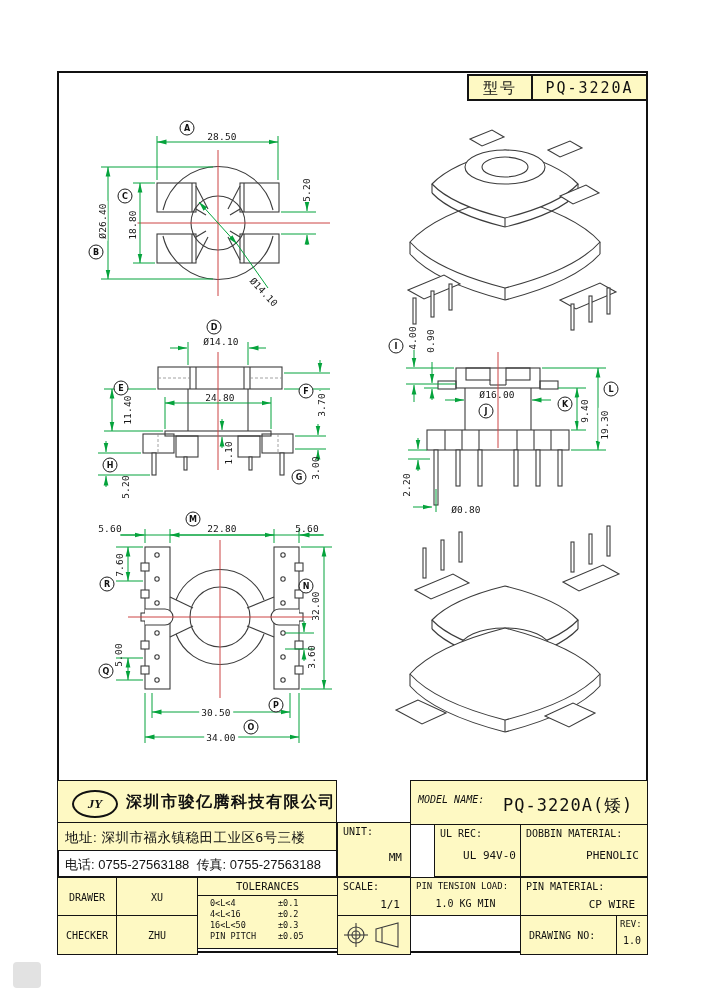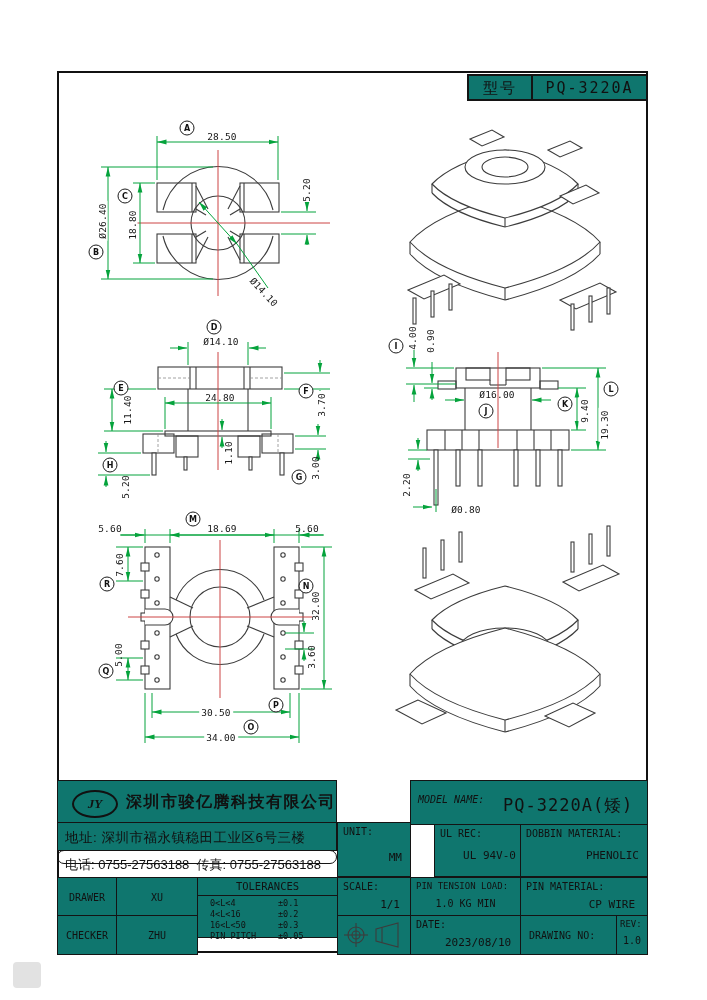--- a/index.html
+++ b/index.html
@@ -12,21 +12,21 @@
   .dim{position:absolute;font:9.5px "DejaVu Sans Mono",monospace;color:#161616;letter-spacing:.2px;
        white-space:nowrap;transform:translate(-50%,-50%);}
   .rot{transform:translate(-50%,-50%) rotate(-90deg);}
   .r47{transform:translate(-50%,-50%) rotate(47deg);}
   .wbg{background:#fff;padding:0 2px;}
   
   .bal{position:absolute;width:13px;height:13px;border:1.2px solid #1c1c1c;border-radius:50%;background:#fff;
        font:bold 8px "DejaVu Sans",sans-serif;color:#111;display:flex;align-items:center;justify-content:center;
        transform:translate(-50%,-50%);z-index:3;}
   
-  .cell{position:absolute;border:1px solid #141414;box-sizing:border-box;background:#0f766e;}
+  .cell{position:absolute;border:1px solid #141414;box-sizing:border-box;background:#fef9c3;}
   .cl{position:absolute;left:5px;top:3px;font:10px "DejaVu Sans Mono",monospace;color:#111;white-space:nowrap;}
   .cv{position:absolute;font:11px "DejaVu Sans Mono",monospace;color:#111;white-space:nowrap;text-align:right;}
   .cjk{font-family:"Liberation Sans",sans-serif;color:#111;white-space:nowrap;}
   .tolrow{font:8.5px "DejaVu Sans Mono",monospace;color:#111;line-height:11px;}
   svg{display:block;}
   .o{stroke:#3c3c3c;stroke-width:1.1;fill:none;}
   .of{stroke:#3c3c3c;stroke-width:1.1;fill:#fff;}
   .g{stroke:#05a33c;stroke-width:1;fill:none;}
   .rl{stroke:#cc4444;stroke-width:1;fill:none;}
   .dsh{stroke:#8a8a8a;stroke-width:.8;stroke-dasharray:3,2;fill:none;}
@@ -352,21 +352,21 @@
   <span class="bal" style="left:486px;top:411px;">J</span>
   <span class="bal" style="left:565px;top:404px;">K</span>
   <span class="dim rot wbg" style="left:584px;top:411px;">9.40</span>
   <span class="bal" style="left:611px;top:389px;">L</span>
   <span class="dim rot wbg" style="left:604px;top:425px;">19.30</span>
   <span class="dim rot" style="left:406px;top:485px;">2.20</span>
   <span class="dim" style="left:466px;top:509px;">Ø0.80</span>
 
   <span class="dim" style="left:110px;top:528px;">5.60</span>
   <span class="bal" style="left:193px;top:519px;">M</span>
-  <span class="dim" style="left:222px;top:528px;">18.69</span>
+  <span class="dim" style="left:222px;top:528px;">22.80</span>
   <span class="dim" style="left:307px;top:528px;">5.60</span>
   <span class="bal" style="left:107px;top:584px;">R</span>
   <span class="dim rot" style="left:119px;top:565px;">7.60</span>
   <span class="bal" style="left:106px;top:671px;">Q</span>
   <span class="dim rot" style="left:118px;top:655px;">5.00</span>
   <span class="bal" style="left:306px;top:586px;">N</span>
   <span class="dim rot" style="left:315px;top:606px;">32.00</span>
   <span class="dim rot" style="left:311px;top:657px;">3.60</span>
   <span class="bal" style="left:276px;top:705px;">P</span>
   <span class="dim wbg" style="left:216px;top:712px;">30.50</span>
@@ -379,42 +379,42 @@
       <span style="font:bold italic 13px 'Liberation Serif',serif;color:#111;">JY</span>
     </div>
     <span class="cjk abs" style="left:68px;top:11px;font-size:16px;font-weight:600;letter-spacing:1.5px;">深圳市骏亿腾科技有限公司</span>
   </div>
   <div class="cell" style="left:57px;top:822px;width:280px;height:29px;">
     <span class="cjk abs" style="left:7px;top:6px;font-size:13.5px;letter-spacing:.5px;">
       <span>地址:</span>
       <span>深圳市福永镇稳田工业区6号三楼</span>
     </span>
   </div>
-  <div class="cell" style="left:57px;top:850px;width:280px;height:14px;background:transparent;z-index:2;border-radius:11px;">
+  <div class="cell" style="left:57px;top:850px;width:280px;height:27px;background:transparent;z-index:2;">
     <span class="cjk abs" style="left:7px;top:5px;font-size:13px;">
       <span>电话:</span>
       <span>0755-27563188</span>&nbsp;
       <span>传真:</span>
       <span>0755-27563188</span>
     </span>
   </div>
 
   <div class="cell" style="left:57px;top:877px;width:60px;height:39px;">
     <span class="cv" style="left:50%;top:50%;transform:translate(-50%,-50%);font-size:10px;">DRAWER</span>
   </div>
   <div class="cell" style="left:116px;top:877px;width:82px;height:39px;">
     <span class="cv" style="left:50%;top:50%;transform:translate(-50%,-50%);font-size:10px;">XU</span>
   </div>
   <div class="cell" style="left:57px;top:915px;width:60px;height:40px;">
     <span class="cv" style="left:50%;top:50%;transform:translate(-50%,-50%);font-size:10px;">CHECKER</span>
   </div>
   <div class="cell" style="left:116px;top:915px;width:82px;height:40px;">
     <span class="cv" style="left:50%;top:50%;transform:translate(-50%,-50%);font-size:10px;">ZHU</span>
   </div>
-  <div class="cell" style="left:197px;top:877px;width:141px;height:61px;">
+  <div class="cell" style="left:197px;top:877px;width:141px;height:72px;">
     <div style="position:absolute;left:0;top:0;width:100%;height:17px;border-bottom:1px solid #141414;
                 font:10.5px 'DejaVu Sans Mono',monospace;color:#111;text-align:center;line-height:16px;">TOLERANCES</div>
     <div class="tolrow abs" style="left:12px;top:20px;">0&lt;L&lt;4</div>
     <div class="tolrow abs" style="left:80px;top:20px;">±0.1</div>
     <div class="tolrow abs" style="left:12px;top:31px;">4&lt;L&lt;16</div>
     <div class="tolrow abs" style="left:80px;top:31px;">±0.2</div>
     <div class="tolrow abs" style="left:12px;top:42px;">16&lt;L&lt;50</div>
     <div class="tolrow abs" style="left:80px;top:42px;">±0.3</div>
     <div class="tolrow abs" style="left:12px;top:53px;">PIN PITCH</div>
     <div class="tolrow abs" style="left:80px;top:53px;">±0.05</div>
@@ -452,24 +452,20 @@
     <span class="cv" style="right:8px;top:24px;">PHENOLIC</span>
   </div>
   <div class="cell" style="left:410px;top:877px;width:111px;height:39px;">
     <span class="cl" style="font-size:9px;">PIN TENSION LOAD:</span>
     <span class="cv" style="left:50%;top:20px;transform:translateX(-50%);font-size:10px;">1.0 KG MIN</span>
   </div>
   <div class="cell" style="left:520px;top:877px;width:128px;height:39px;">
     <span class="cl">PIN MATERIAL:</span>
     <span class="cv" style="right:12px;top:20px;">CP WIRE</span>
   </div>
-  <div class="cell" style="left:410px;top:915px;width:111px;height:40px;">
-    <span class="cl">DATE:</span>
-    <span class="cv" style="left:34px;top:20px;">2023/08/10</span>
-  </div>
   <div class="cell" style="left:520px;top:915px;width:97px;height:40px;">
     <span class="cv" style="left:8px;top:14px;font-size:10px;">DRAWING NO:</span>
   </div>
   <div class="cell" style="left:616px;top:915px;width:32px;height:40px;">
     <span class="cl" style="left:3px;font-size:9px;">REV:</span>
     <span class="cv" style="left:50%;top:19px;transform:translateX(-50%);font-size:10px;">1.0</span>
   </div>
 
   <div class="abs" style="left:13px;top:962px;width:28px;height:26px;background:#e2e2e2;border-radius:4px;"></div>
 </div>

